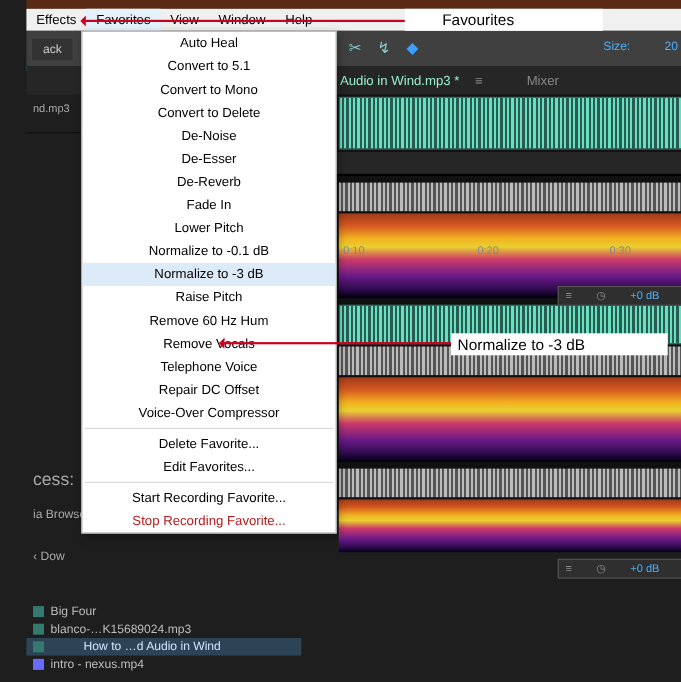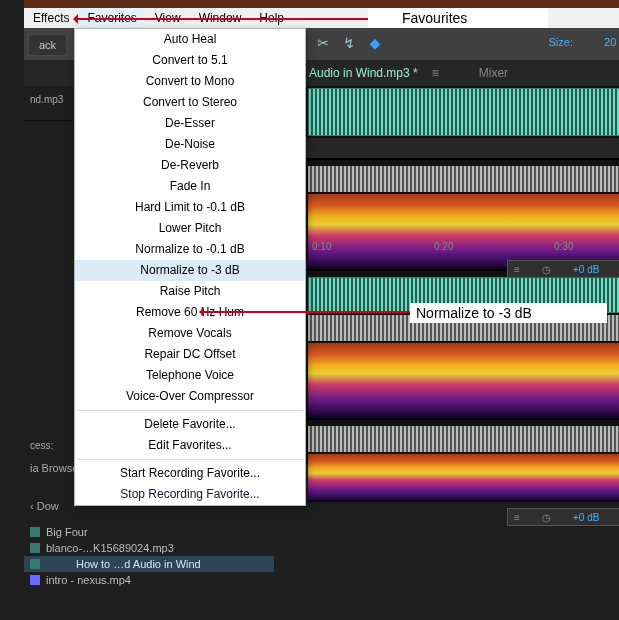--- a/index.html
+++ b/index.html
@@ -42,55 +42,55 @@
   .leftcol div{height:18px;padding:8px 6px;color:#aaa;font-size:10px;
     border-bottom:1px solid #111;}
 
   
   .dropdown{position:absolute;left:50px;top:28px;width:230px;
     background:#fff;color:#000;border:1px solid #b5b5b5;
     box-shadow:2px 3px 8px rgba(0,0,0,0.35);text-align:center;}
   .dropdown .dmi{height:21px;line-height:21px;padding:0 26px;cursor:default;
     font-size:12px;}
   .dropdown .dmi.hi{background:#ddeaf7;}
-  .dropdown .dmi.dis{color:#0f172a;}
+  .dropdown .dmi.dis{color:#b91c1c;}
   .dropdown .sep{height:1px;background:#d8d8d8;margin:3px 2px;}
 
   
   .tracks{position:absolute;left:280px;top:86px;right:0;bottom:0;
     background:#111;}
   .ruler{height:20px;background:#262626;border-bottom:1px solid #000;
     position:relative;}
-  .ruler span{position:absolute;top:103px;color:#888;font-size:10px;text-align:right;}
+  .ruler span{position:absolute;top:85px;color:#888;font-size:10px;text-align:right;}
   .wave{height:36px;margin:2px 4px;border:1px solid #3a7a6f;
     background:repeating-linear-gradient(90deg,#66e0c0 0 2px,#2a5a52 2px 4px);}
   .waveG{height:26px;margin:2px 4px;
     background:repeating-linear-gradient(90deg,#bbb 0 2px,#555 2px 4px);}
   .spectro{height:76px;margin:0 4px;background:
     linear-gradient(#a03a1a 0%,#d65a20 15%,#f2b020 30%,#e8d030 40%,
     #cc3a6a 55%,#6a1a88 75%,#2a0a48 92%,#060018 100%);}
   .group{border-top:1px solid #000;padding-top:4px;}
 
   .tdb{position:absolute;right:6px;width:130px;height:18px;
     display:flex;align-items:center;justify-content:space-between;
     background:#2f2f2f;border:1px solid #555;font-size:10px;color:#888;
     padding:0 6px;box-sizing:border-box;}
   .tdb .v{color:#47b0ff;text-align:right;}
 
   
-  .filelist{position:absolute;left:0;top:524px;width:250px;color:#bdbdbd;
+  .filelist{position:absolute;left:0;top:548px;width:250px;color:#bdbdbd;
     font-size:11px;}
   .filelist div{height:16px;line-height:16px;padding:0 6px;
     display:flex;align-items:center;gap:6px;}
   .filelist .sel{background:#2d4356;color:#cfe7ff;gap:36px;}
   .filelist .ico{width:10px;height:10px;background:#367a6f;}
   .filelist .ico.v{background:#6a6aff;}
 
   
-  .lblcess{position:absolute;left:0;top:440px;font-size:10px;color:#aaa;padding:0 6px;}
+  .lblcess{position:absolute;left:0;top:428px;font-size:16px;color:#aaa;padding:0 6px;}
   .lblbrw{position:absolute;left:0;top:462px;font-size:11px;color:#aaa;padding:0 6px;}
   .lbldow{position:absolute;left:0;top:500px;font-size:11px;color:#aaa;padding:0 6px;}
   .lbldow::before{content:"‹ ";}
 
   
   .callout{position:absolute;background:#fff;color:#000;font-size:14px;
     padding:0 6px;height:20px;line-height:20px;}
   .callout.fav{right:95px;top:8px;width:140px;padding-left:34px;}
   .callout.norm{right:36px;top:303px;width:185px;}
   .arrow1{position:absolute;left:52px;top:18px;width:310px;height:2px;
@@ -201,34 +201,33 @@
       <div>
         <span class="ico v"></span>
         <span>intro - nexus.mp4</span>
       </div>
     </div>
 
   <div class="dropdown" id="dropdown">
       <div class="dmi">Auto Heal</div>
       <div class="dmi">Convert to 5.1</div>
       <div class="dmi">Convert to Mono</div>
-      <div class="dmi">Convert to Stereo</div>
+      <div class="dmi">Convert to Delete</div>
+      <div class="dmi">De-Noise</div>
       <div class="dmi">De-Esser</div>
-      <div class="dmi">De-Noise</div>
       <div class="dmi">De-Reverb</div>
       <div class="dmi">Fade In</div>
-      <div class="dmi">Hard Limit to -0.1 dB</div>
       <div class="dmi">Lower Pitch</div>
       <div class="dmi">Normalize to -0.1 dB</div>
       <div class="dmi hi">Normalize to -3 dB</div>
       <div class="dmi">Raise Pitch</div>
       <div class="dmi">Remove 60 Hz Hum</div>
       <div class="dmi">Remove Vocals</div>
+      <div class="dmi">Telephone Voice</div>
       <div class="dmi">Repair DC Offset</div>
-      <div class="dmi">Telephone Voice</div>
       <div class="dmi">Voice-Over Compressor</div>
       <div class="sep"></div>
       <div class="dmi">Delete Favorite...</div>
       <div class="dmi">Edit Favorites...</div>
       <div class="sep"></div>
       <div class="dmi">Start Recording Favorite...</div>
       <div class="dmi dis">Stop Recording Favorite...</div>
     </div>
 
   <div class="arrow1"></div>

